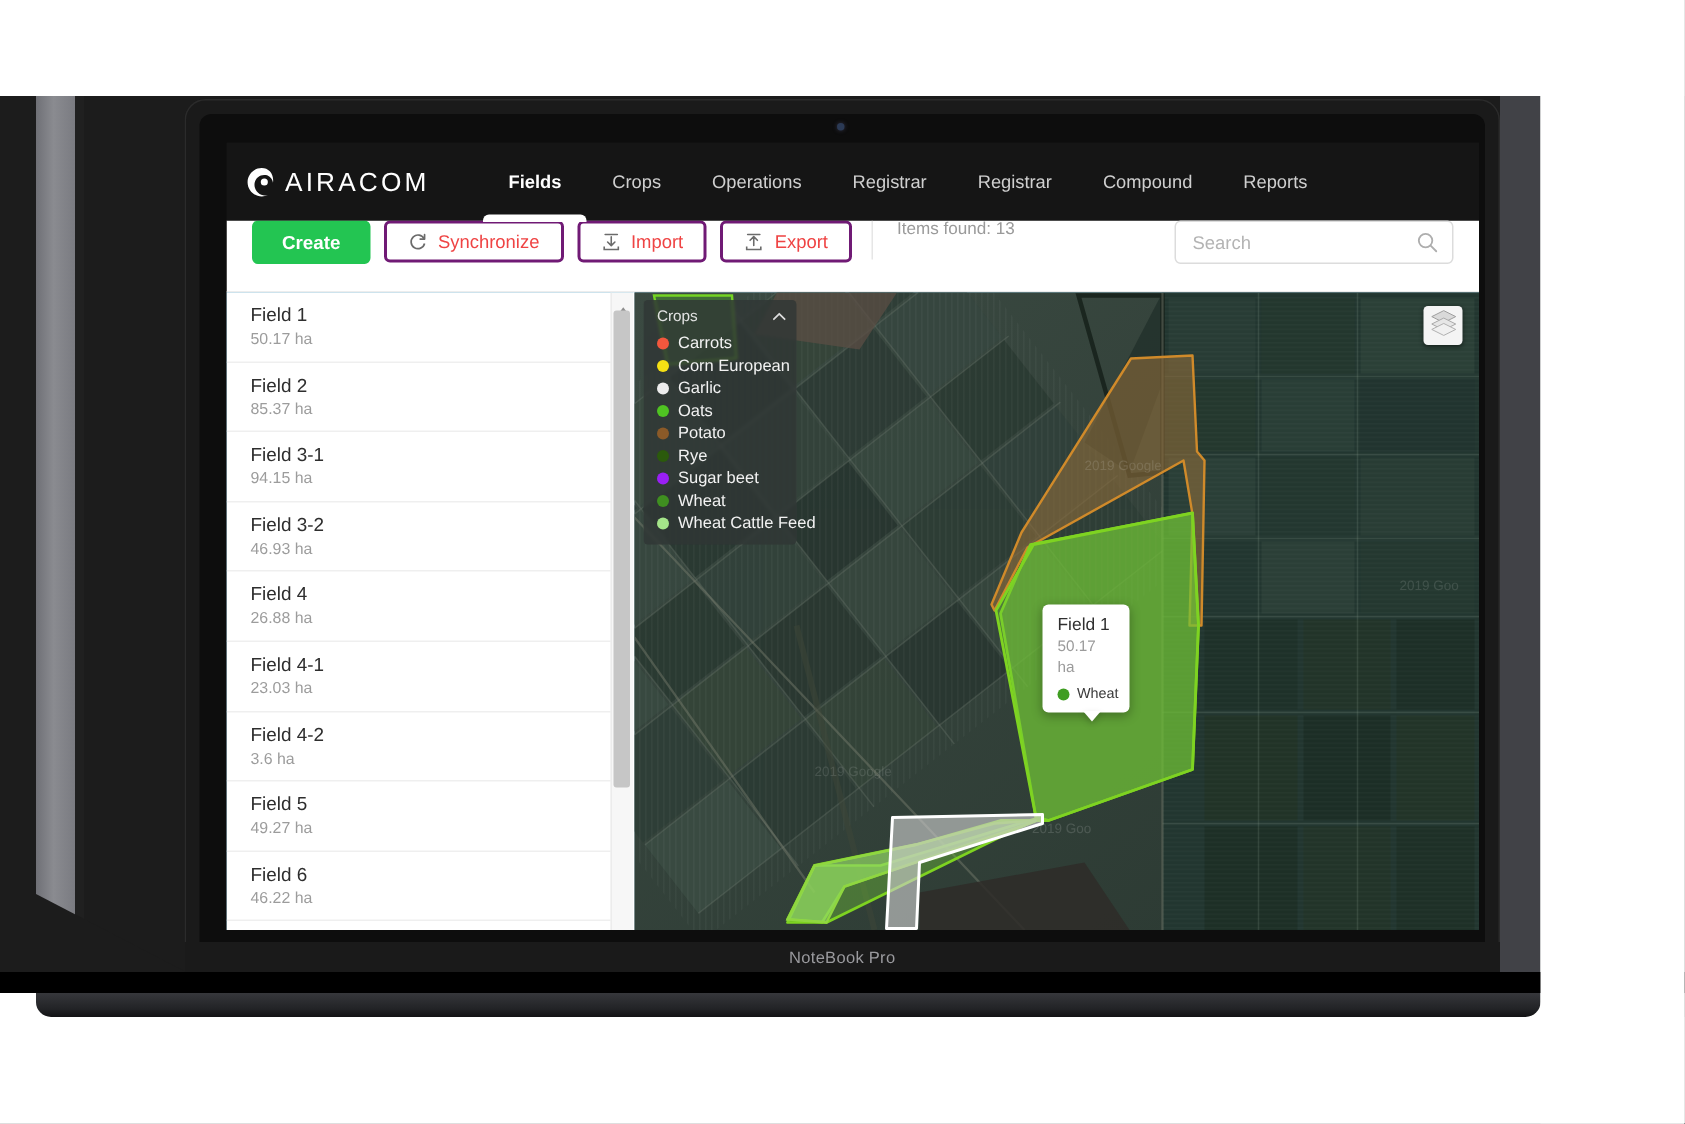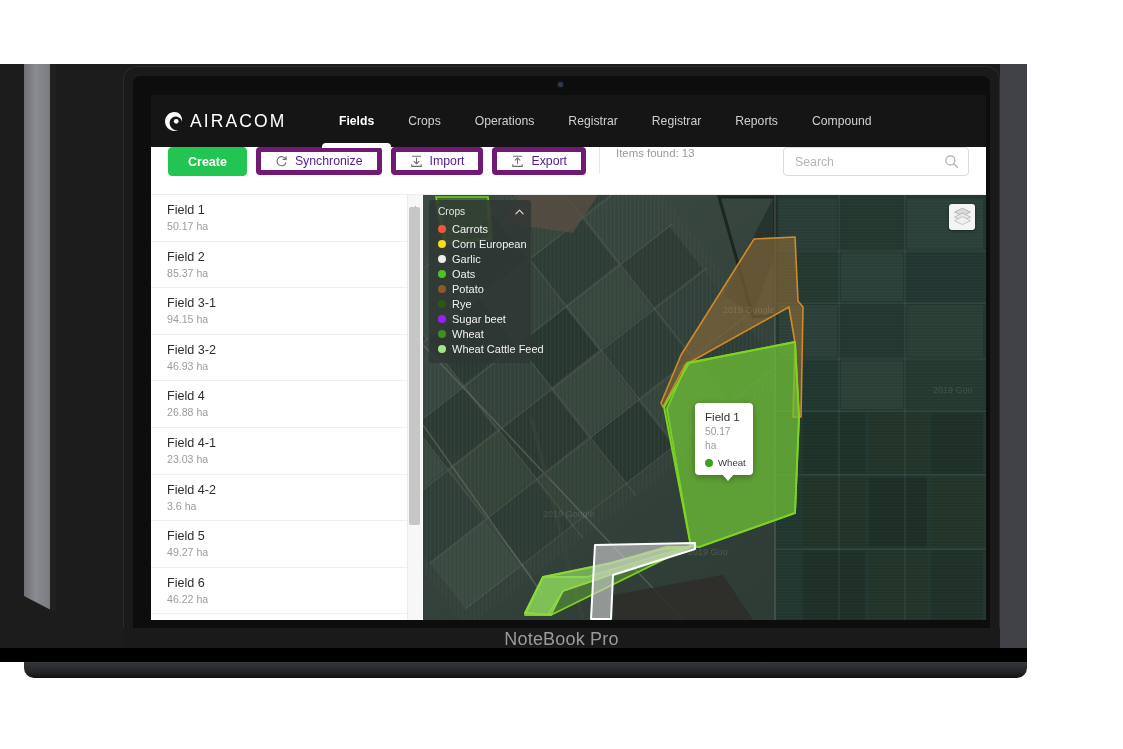--- a/index.html
+++ b/index.html
@@ -66,21 +66,21 @@
   .lid-inner {
     position:absolute; left:133px; top:76px; width:857px; height:562px;
     background:#0d0d0d; border-radius:8px 8px 0 0;
   }
   .webcam {
     position:absolute; left:558px; top:82px; width:5px; height:5px;
     border-radius:50%; background:#2b3a55; box-shadow:0 0 3px #334;
   }
   .lid-label {
     position:absolute; left:123px; top:628px; width:877px; height:22px;
-    color:#9a9a9e; font-size:18px; text-align:center; line-height:22px;
+    color:#9a9a9e; font-size:11px; text-align:center; line-height:22px;
     letter-spacing:.2px; background:#1a1a1a;
   }
 
   
   .screen {
     position:absolute; left:151px; top:95px; width:835px; height:525px;
     background:#131313; overflow:hidden;
   }
 
   
@@ -106,21 +106,21 @@
   }
 
   
   .toolbar {
     height:48px; background:#ffffff; display:flex; align-items:flex-start;
     padding:0 17px; gap:9px; border-bottom:1px solid #ededed;
   }
   .btn {
     display:inline-flex; align-items:center; gap:7px; height:28px;
     padding:0 14px; border-radius:4px; font-size:12.3px; cursor:pointer;
-    background:#fff; border:5px solid #701a75; color:#4c1d95; white-space:nowrap;
+    background:#fff; border:2px solid #701a75; color:#ef4444; white-space:nowrap;
   }
   .btn-create {
     background:#23c552; border:1px solid #23c552; color:#ffffff;
     font-weight:bold; padding:0 19px; height:29px; font-size:12.5px;
   }
   .btn svg { display:block; }
   .divider { width:1px; height:26px; background:#e6e6e6; margin:0 7px 0 4px; }
   .items-found { font-size:11.4px; color:#9a9a9a; white-space:nowrap; }
   .spacer { flex:1 1 auto; }
   .search-wrap {
@@ -232,22 +232,22 @@
           </svg>
         </span>
         <span class="logo-text">AIRACOM</span>
       </div>
       <div class="navtabs">
         <div class="navtab active">Fields</div>
         <div class="navtab">Crops</div>
         <div class="navtab">Operations</div>
         <div class="navtab">Registrar</div>
         <div class="navtab">Registrar</div>
+        <div class="navtab">Compound</div>
         <div class="navtab">Reports</div>
-        <div class="navtab">Compound</div>
       </div>
     </div>
 
     <div class="toolbar">
       <div class="btn btn-create">Create</div>
 
       <div class="btn">
         <span>
           <svg width="13" height="13" viewBox="0 0 16 16" fill="none" stroke="#6b6b6b" stroke-width="1.4">
             <path d="M13.2 5.2A5.6 5.6 0 1 0 13.6 9"></path>

